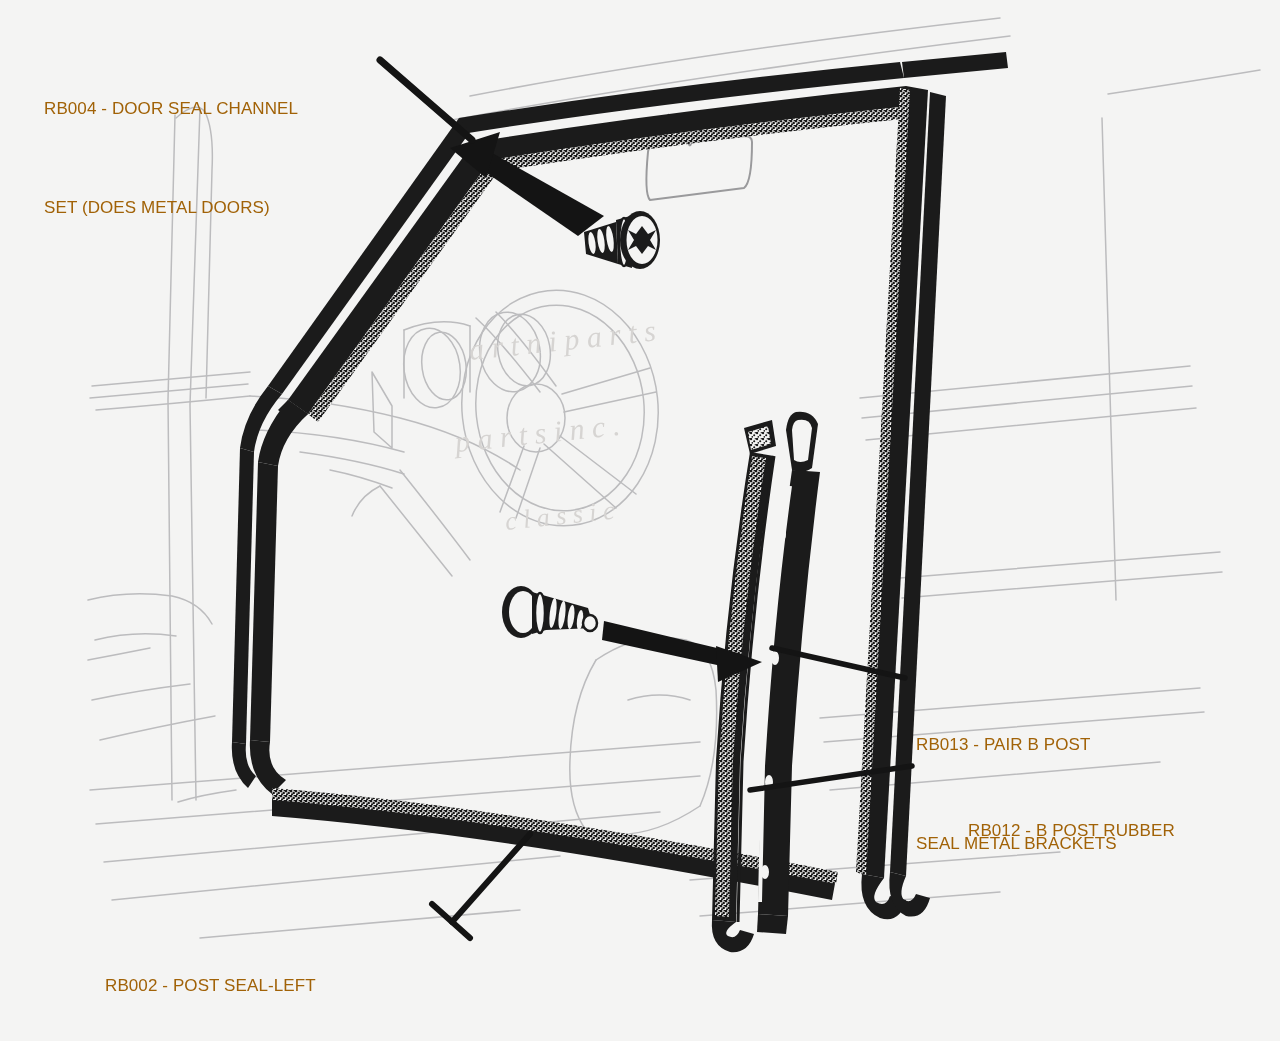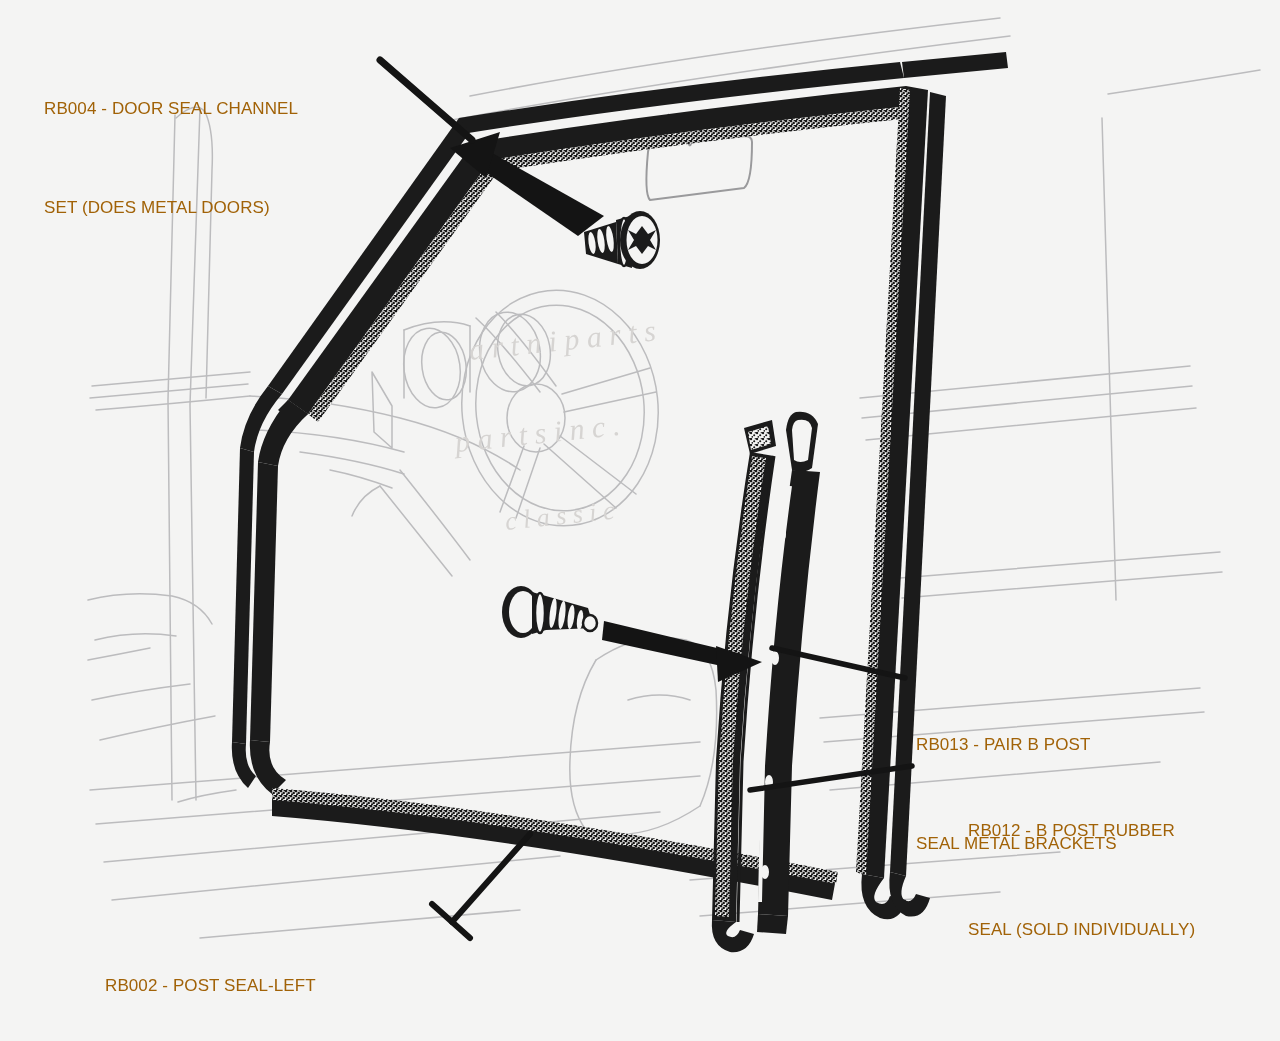--- a/index.html
+++ b/index.html
@@ -291,21 +291,20 @@
     <div>SET (DOES METAL DOORS)</div>
   </div>
 
   <div class="callout" id="label-rb013">
     <div>RB013 - PAIR B POST</div>
     <div>SEAL METAL BRACKETS</div>
   </div>
 
   <div class="callout" id="label-rb012">
     <div>RB012 - B POST RUBBER</div>
-    <div>SEAL (SOLD INDIVIDUALLY)</div>
   </div>
 
   <div class="callout" id="label-rb002">
     <div>RB002 - POST SEAL-LEFT</div>
     
   </div>
 
 </div>
 
 </body></html>

